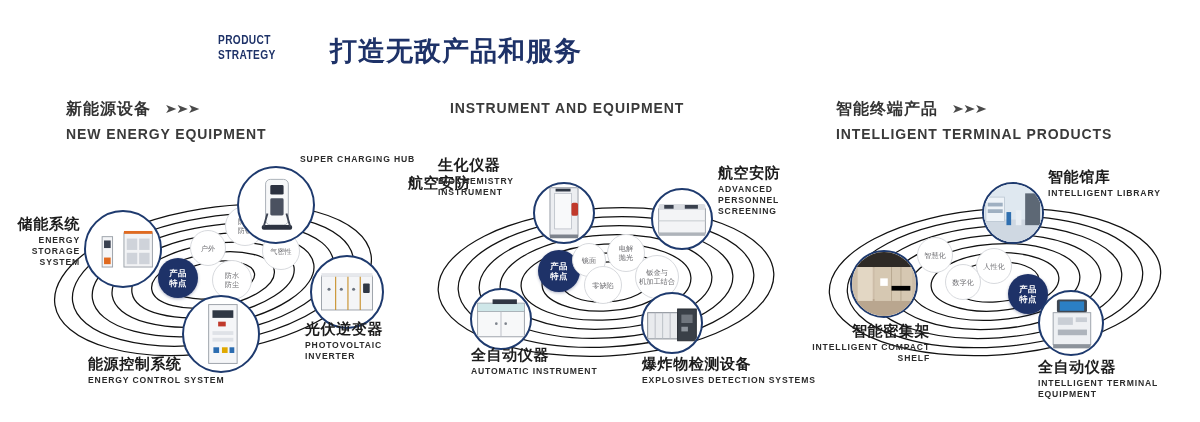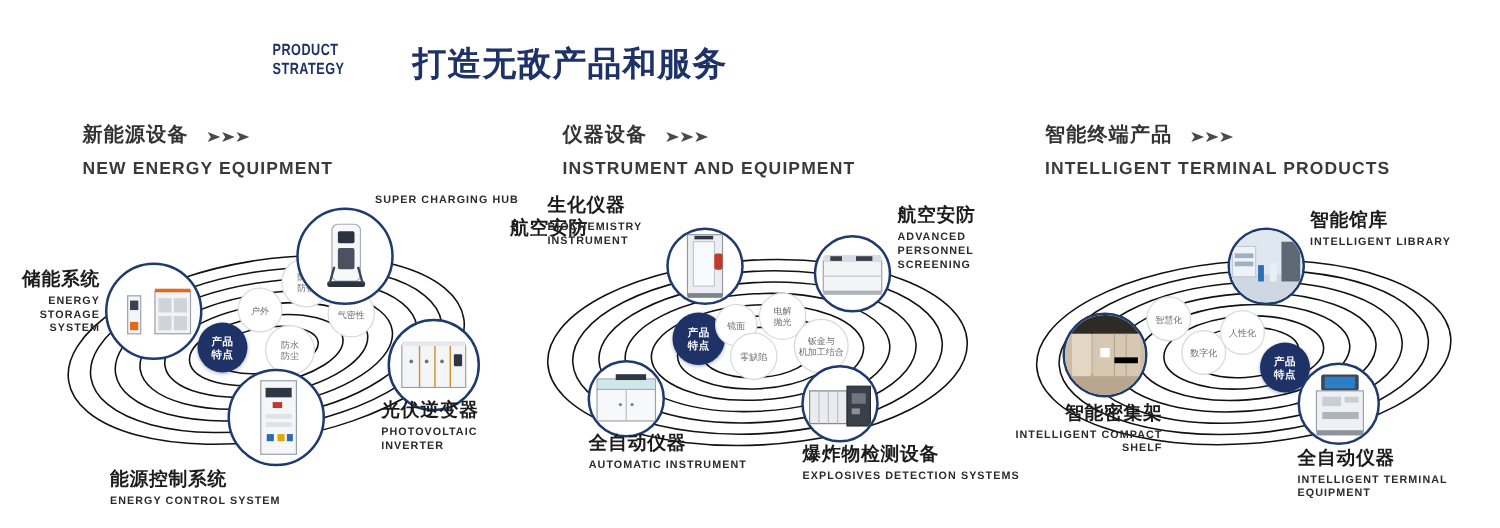--- a/index.html
+++ b/index.html
@@ -105,24 +105,20 @@
 
 <div class="sec-head" style="left:66px;top:96px;">
   <div>
     <span class="cn">新能源设备</span>
     <span class="arrows">➤➤➤</span>
   </div>
   <div class="en">NEW ENERGY EQUIPMENT</div>
 </div>
 
 <div class="sec-head" style="left:450px;top:96px;">
-  <div>
-    <span class="cn">仪器设备</span>
-    <span class="arrows">➤➤➤</span>
-  </div>
   <div class="en">INSTRUMENT AND EQUIPMENT</div>
 </div>
 
 <div class="sec-head" style="left:836px;top:96px;">
   <div>
     <span class="cn">智能终端产品</span>
     <span class="arrows">➤➤➤</span>
   </div>
   <div class="en">INTELLIGENT TERMINAL PRODUCTS</div>
 </div>
@@ -213,21 +209,21 @@
         <rect x="30" y="14" width="22" height="8" fill="#2f3744"></rect>
         <rect x="36" y="26" width="8" height="5" fill="#c0392b"></rect>
         <rect x="30" y="36" width="22" height="4" fill="#dfe2e7"></rect>
         <rect x="30" y="43" width="22" height="4" fill="#dfe2e7"></rect>
         <rect x="31" y="53" width="6" height="6" fill="#2b6cb0"></rect>
         <rect x="40" y="53" width="6" height="6" fill="#e0a800"></rect>
         <rect x="48" y="53" width="5" height="6" fill="#2b6cb0"></rect>
       </svg>
     </div>
   </div>
-  <div class="nlabel" style="left:88px;top:205px;margin-top:20px;">
+  <div class="nlabel" style="left:88px;top:205px;">
     <div class="cn">能源控制系统</div>
     <div class="en">ENERGY CONTROL SYSTEM</div>
   </div>
 </div>
 
 <div class="diagram" style="left:398px;top:150px;width:420px;height:272px;">
 
   <div class="rings">
     <svg width="420" height="272" viewBox="0 0 420 272">
       <g transform="translate(208,132) rotate(-3)" fill="none" stroke="#111111" stroke-width="1.25">

